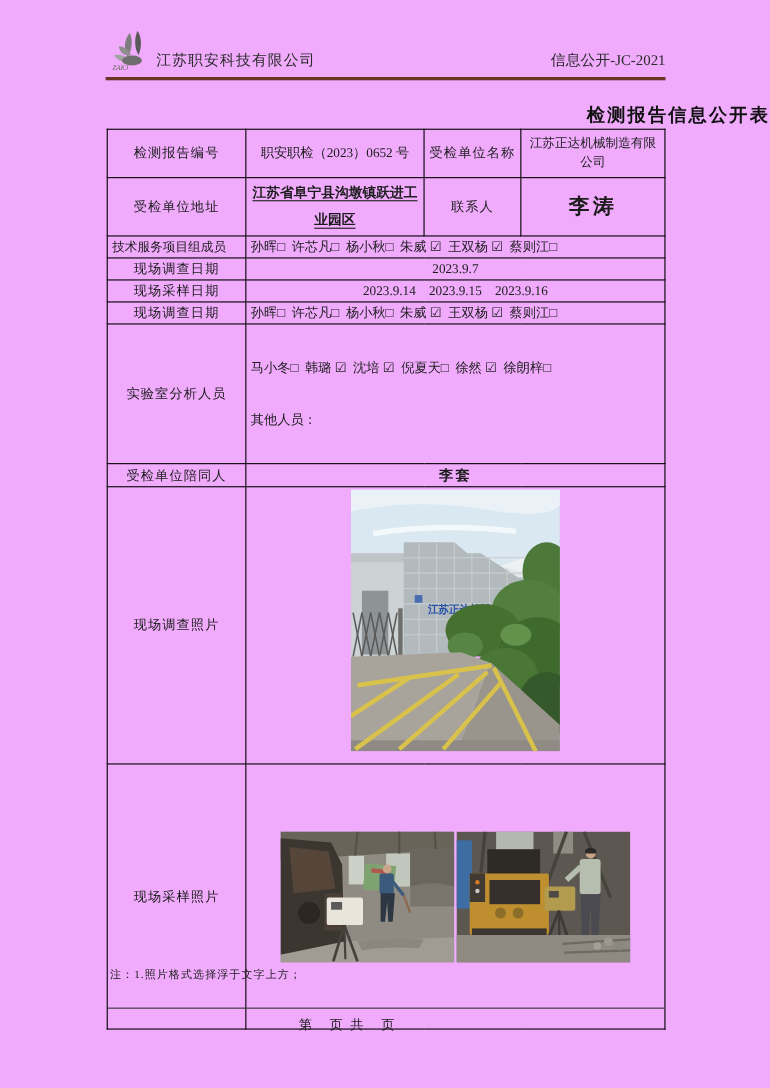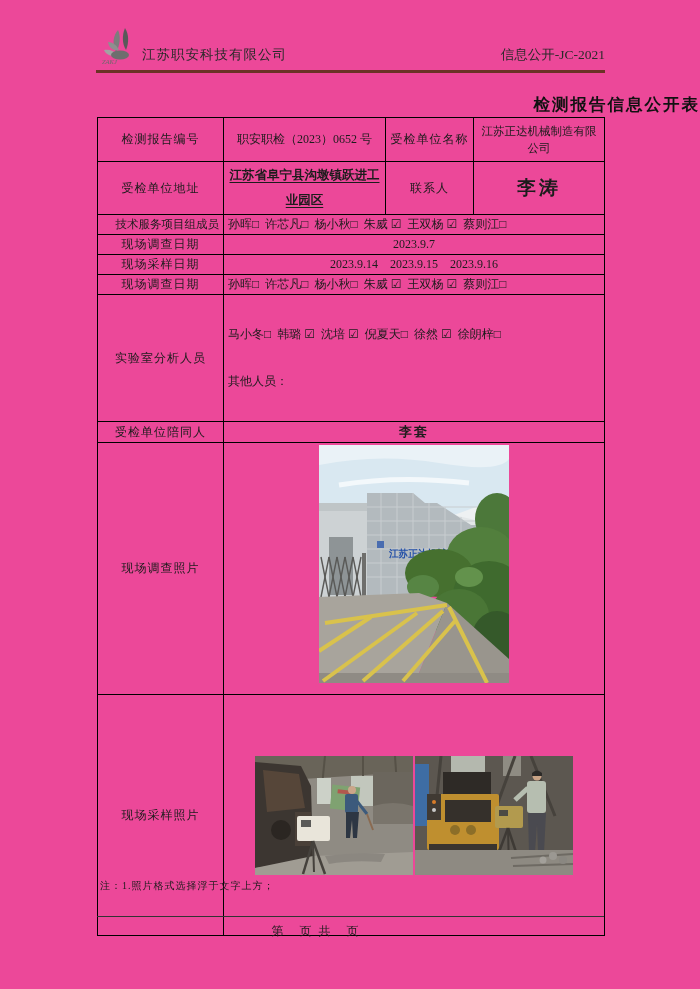--- a/index.html
+++ b/index.html
@@ -1,39 +1,39 @@
 <!DOCTYPE html>
 <html><head>
 <meta charset="utf-8">
 <style>
   html,body { margin:0; padding:0; background:#e9e9e9; }
   .page {
     position:relative; width:700px; height:989px; margin:0 auto;
-    background:#ec4899; font-family:"Liberation Serif", serif; color:#1c1c1c;
+    background:#f0abfc; font-family:"Liberation Serif", serif; color:#1c1c1c;
     overflow:hidden;
     text-decoration:underline;
   }
   
   .hdr { position:absolute; left:96px; top:26px; width:509px; height:44px;
          border-bottom:3px solid #6b3226; }
   .hdr-logo { position:absolute; left:2px; top:0px; width:42px; height:40px; }
   .hdr-company { position:absolute; left:46px; top:20px; font-size:13.5px;
                  letter-spacing:1px; color:#2a2a2a; }
   .hdr-code { position:absolute; right:0px; top:20px; font-size:13.5px; color:#2a2a2a; }
   
   .doc-title { position:absolute; left:0; top:94px; width:700px; text-align:right;
                font-size:16.5px; font-weight:bold; letter-spacing:2px; color:#111; }
   
   table.form { position:absolute; left:97px; top:117px; border-collapse:collapse;
                table-layout:fixed; width:507px; font-size:12px; }
   table.form td { border:1px solid #000; padding:1px 4px; vertical-align:middle;
                   overflow:hidden; }
   table.form { border:1.5px solid #000; }
   td.lbl { text-align:center; letter-spacing:1px; }
-  td.lbl-tight { text-align:right; letter-spacing:0; font-size:11.5px; padding:1px 1px; }
+  td.lbl-tight { text-align:left; letter-spacing:0; font-size:11.5px; padding:1px 1px; }
   td.val-center { text-align:center; }
   td.members { text-align:left; padding-left:8px; white-space:pre-wrap; }
   .pre { white-space:pre-wrap; }
   .addr { font-family:"Liberation Sans", sans-serif; font-weight:bold; font-size:12.5px;
           text-align:center; text-decoration:underline; text-underline-offset:3px;
           line-height:25px; }
   .contact-name { font-size:19px; font-weight:bold; letter-spacing:3px; }
   .escort-name { font-size:13px; font-weight:bold; letter-spacing:2px; }
   .unit-name { font-size:11.5px; line-height:17px; }
   td.photo-cell { text-align:center; }

